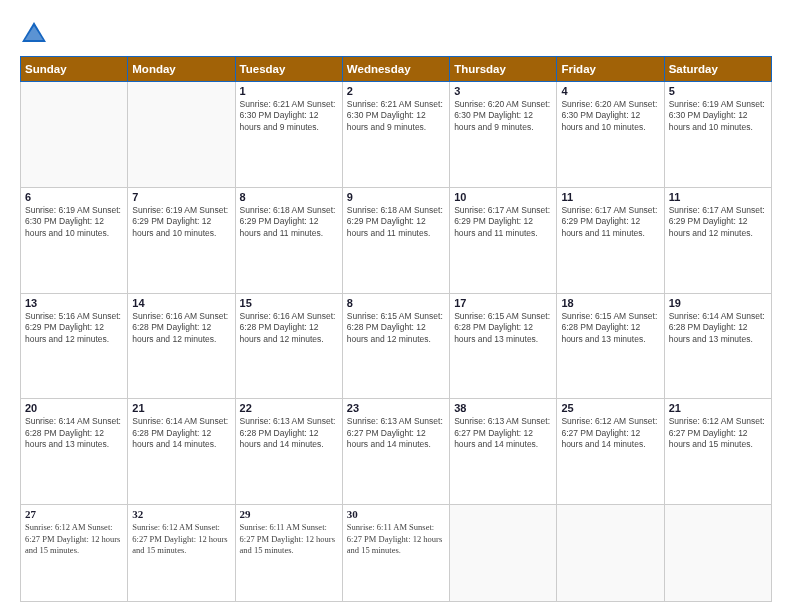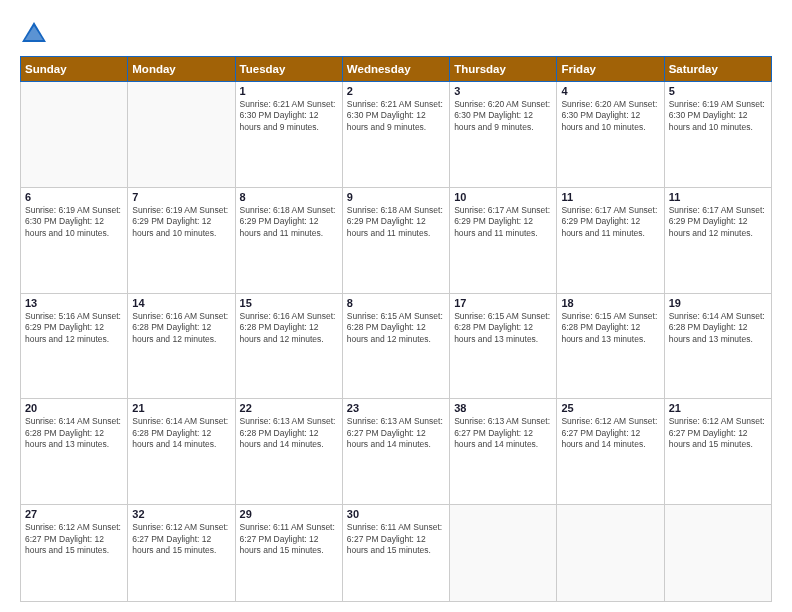--- a/index.html
+++ b/index.html
@@ -95,20 +95,21 @@
       display: block;
       margin-bottom: 2px;
     }
     .day-info {
       font-size: 8.5px;
       color: #444;
       line-height: 1.35;
     }
     .last-row td {
       height: 75px;
+      font-family: Liberation Serif, serif;
     }
   </style>
 </head>
 <body>
 
 <div class="page">
   <div class="header">
     <div class="logo">
       <svg class="logo-icon" viewBox="0 0 28 28">
         <polygon points="14,4 26,24 2,24" fill="#1565c0"></polygon>

